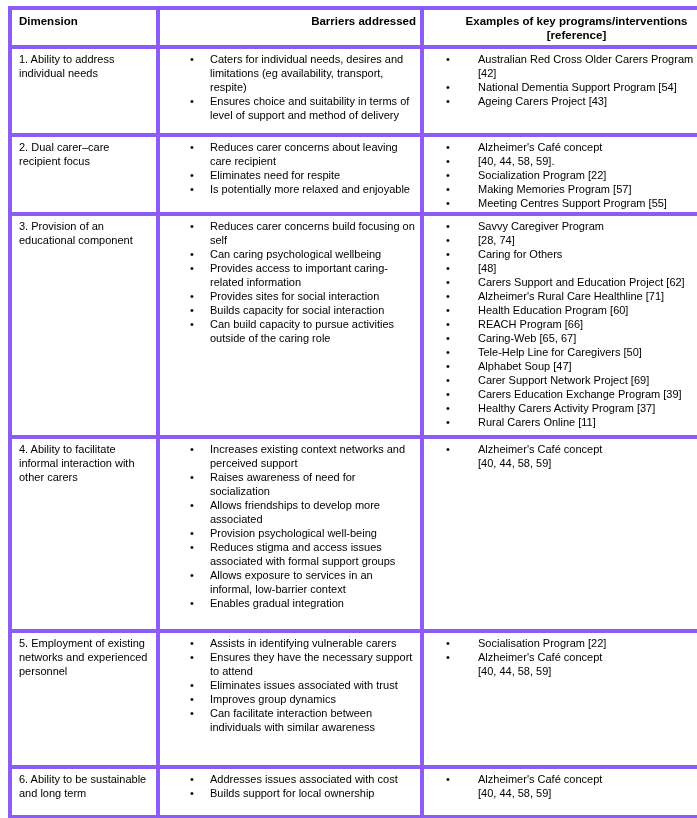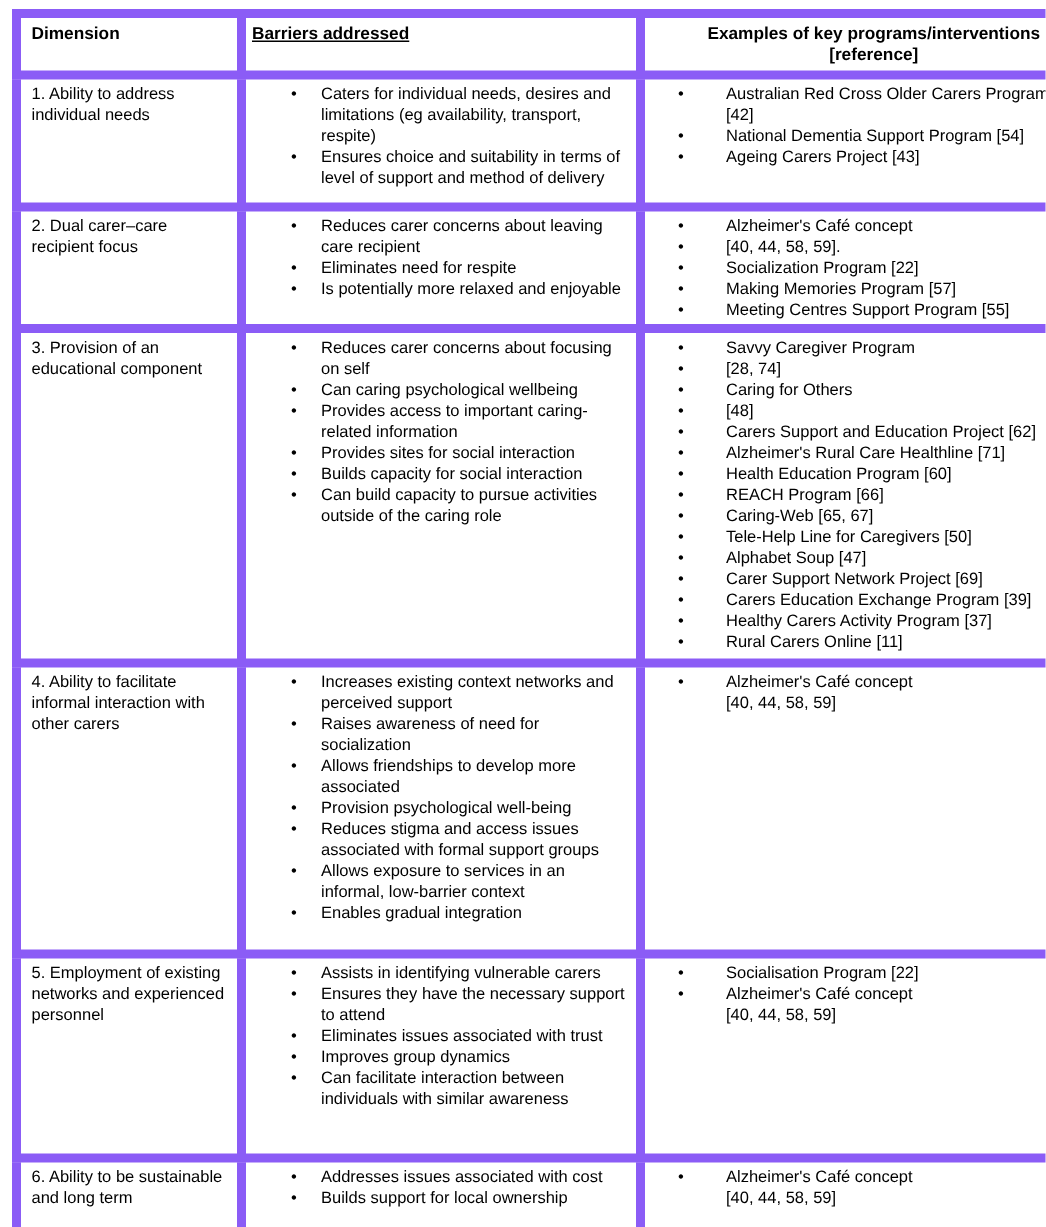--- a/index.html
+++ b/index.html
@@ -19,32 +19,32 @@
     position: absolute;
     left: 8px;
     top: 6px;
     width: 682px;
     border-collapse: collapse;
     table-layout: fixed;
     background: #ffffff;
     border: 2px solid #000000;
   }
   .doc-table th, .doc-table td {
-    border: 6px solid #8b5cf6;
+    border: 4px solid #8b5cf6;
     vertical-align: top;
   }
   .doc-table th {
     font-size: 11.5px;
     line-height: 14px;
     font-weight: bold;
     padding: 4px 4px 3px 4px;
   }
   thead tr { height: 34px; }
   th.h-dim { width: 133px; text-align: left; padding-left: 7px; }
-  th.h-bar { width: 252px; text-align: left; text-decoration: underline; }
+  th.h-bar { width: 252px; text-align: right; }
   th.h-ex  { width: 297px; text-align: center; white-space: pre-line; }
 
   .doc-table td {
     font-size: 11px;
     line-height: 14px;
     padding: 3px 0 2px 0;
   }
   td.dim {
     padding: 3px 4px 2px 7px;
   }
@@ -148,21 +148,21 @@
               <span class="bullet">•</span>
               <span class="txt">Meeting Centres Support Program [55]</span>
             </div>
           </td>
         </tr>
         <tr>
           <td class="dim">3. Provision of an educational component</td>
           <td class="c2">
             <div class="li">
               <span class="bullet">•</span>
-              <span class="txt">Reduces carer concerns about focusing on self</span>
+              <span class="txt">Reduces carer concerns build focusing on self</span>
             </div>
             <div class="li">
               <span class="bullet">•</span>
               <span class="txt">Can caring psychological wellbeing</span>
             </div>
             <div class="li">
               <span class="bullet">•</span>
               <span class="txt">Provides access to important caring-related information</span>
             </div>
             <div class="li">

